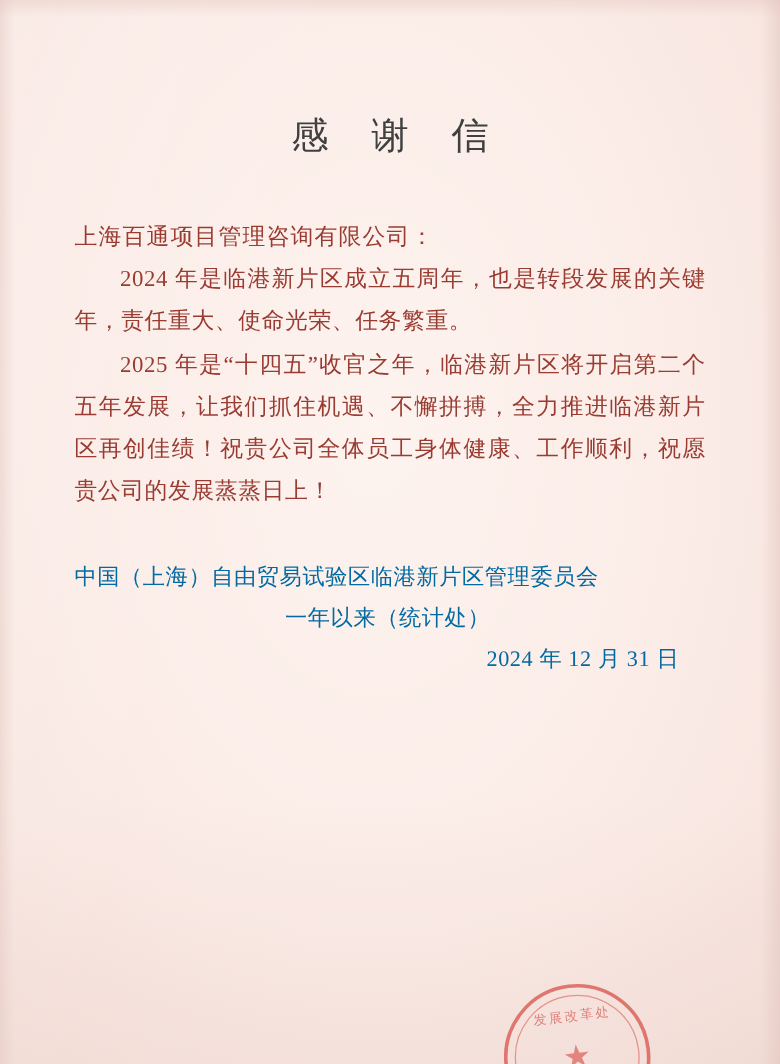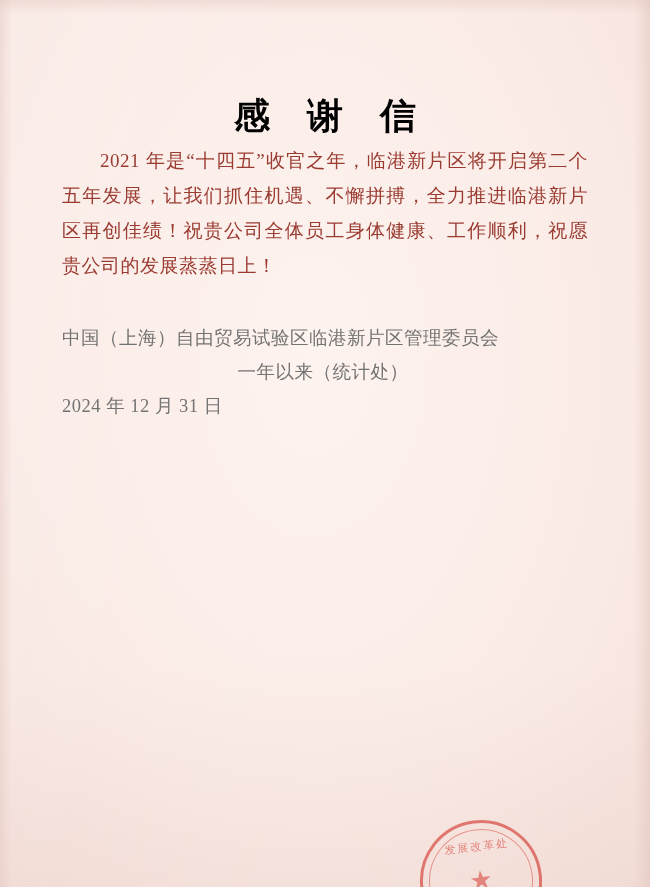--- a/index.html
+++ b/index.html
@@ -56,25 +56,25 @@
   .sheet {
     position: relative;
     width: 650px;
     height: 887px;
     box-sizing: border-box;
     padding: 0 62px;
   }
 
   .doc-title {
     text-align: center;
-    font-size: 36px;
-    font-weight: bold;
+    font-size: 31px;
+    font-weight: normal;
     letter-spacing: 14px;
     text-indent: 14px;
-    color: #000000;
+    color: #404040;
     margin-top: 92px;
     margin-bottom: 0;
     font-family: "Liberation Serif", "DejaVu Serif", serif;
   }
 
   .recipient {
     margin-top: 50px;
     font-size: 19px;
     line-height: 1.5;
     letter-spacing: 1px;
@@ -89,31 +89,31 @@
     text-indent: 2em;
     margin: 2px 0 0 0;
     color: #9a3b31;
   }
 
   .signature-block {
     margin-top: 38px;
     font-size: 18.5px;
     line-height: 34px;
     letter-spacing: 0.5px;
-    color: #737373;
+    color: #0369a1;
   }
   .sig-org {
     text-align: left;
   }
   .sig-dept {
     text-align: center;
     padding-right: 4px;
   }
   .sig-date {
-    text-align: left;
+    text-align: right;
     padding-right: 22px;
   }
 
   
   .seal {
     position: absolute;
     left: 420px;
     top: 728px;
     width: 116px;
     height: 116px;
@@ -156,22 +156,24 @@
 
 <div class="paper"></div>
 <div class="edge-top"></div>
 <div class="edge-left"></div>
 <div class="edge-right"></div>
 
 <div class="sheet">
 
   <h1 class="doc-title">感 谢 信</h1>
 
+  <div class="recipient">上海百通项目管理咨询有限公司：</div>
 
-  <p class="body-para">2021 年是“十四五”收官之年，临港新片区将开启第二个五年发展，让我们抓住机遇、不懈拼搏，全力推进临港新片区再创佳绩！祝贵公司全体员工身体健康、工作顺利，祝愿贵公司的发展蒸蒸日上！</p>
+  <p class="body-para">2024 年是临港新片区成立五周年，也是转段发展的关键年，责任重大、使命光荣、任务繁重。</p>
+  <p class="body-para">2025 年是“十四五”收官之年，临港新片区将开启第二个五年发展，让我们抓住机遇、不懈拼搏，全力推进临港新片区再创佳绩！祝贵公司全体员工身体健康、工作顺利，祝愿贵公司的发展蒸蒸日上！</p>
 
   <div class="signature-block">
     <div class="sig-org">中国（上海）自由贸易试验区临港新片区管理委员会</div>
     <div class="sig-dept">一年以来（统计处）</div>
     <div class="sig-date">2024 年 12 月 31 日</div>
   </div>
 
   <div class="seal">
     <div class="seal-inner"></div>
     <div class="seal-top-text">发展改革处</div>

